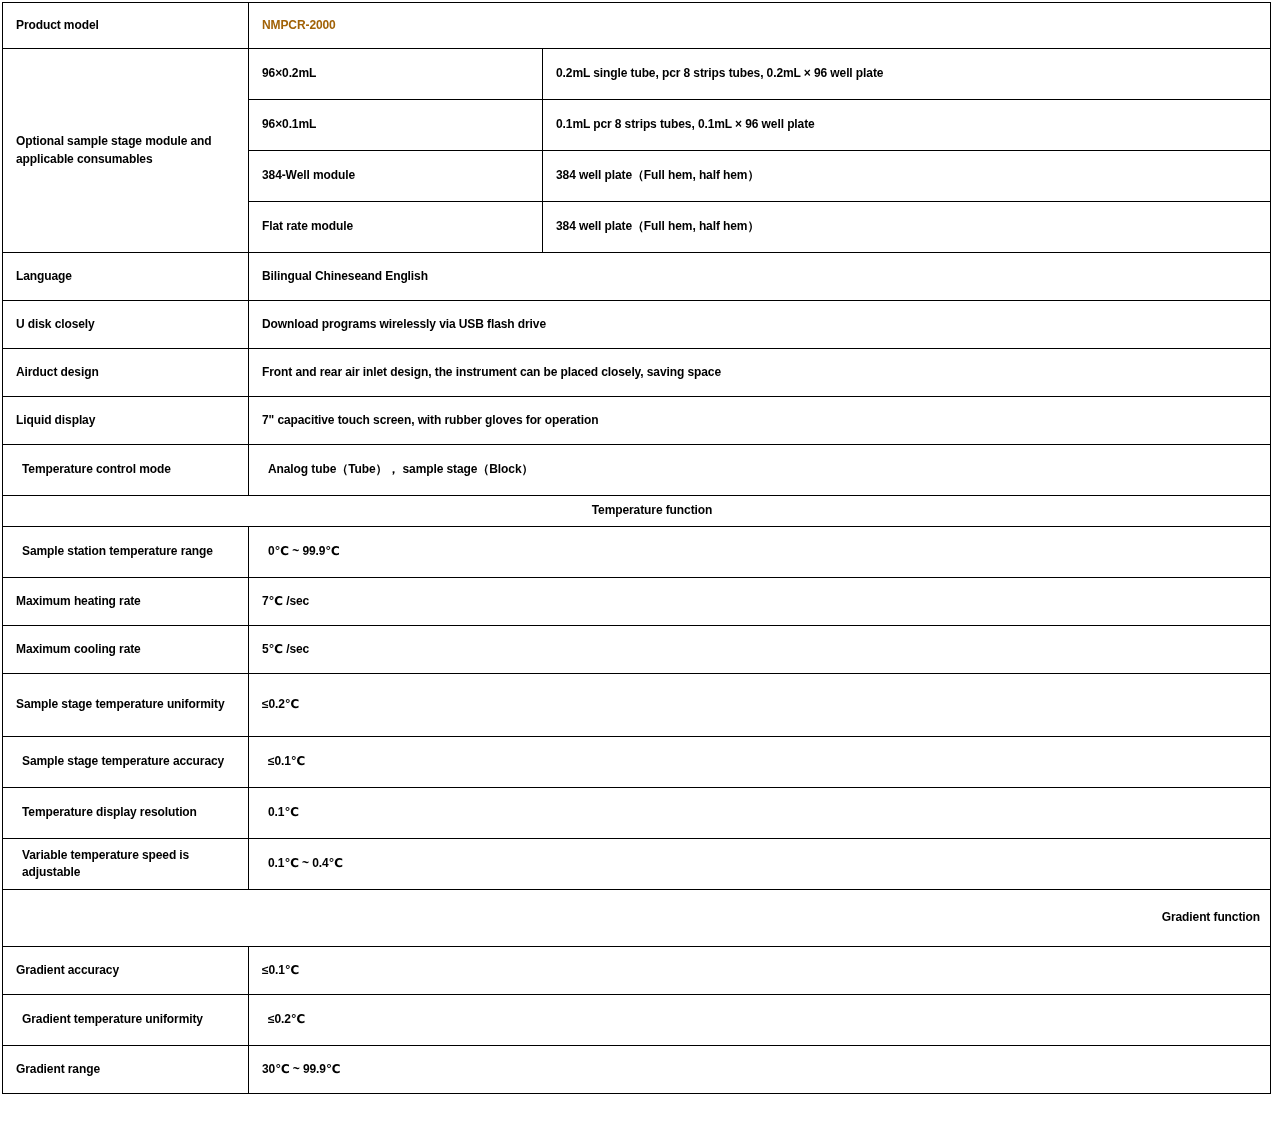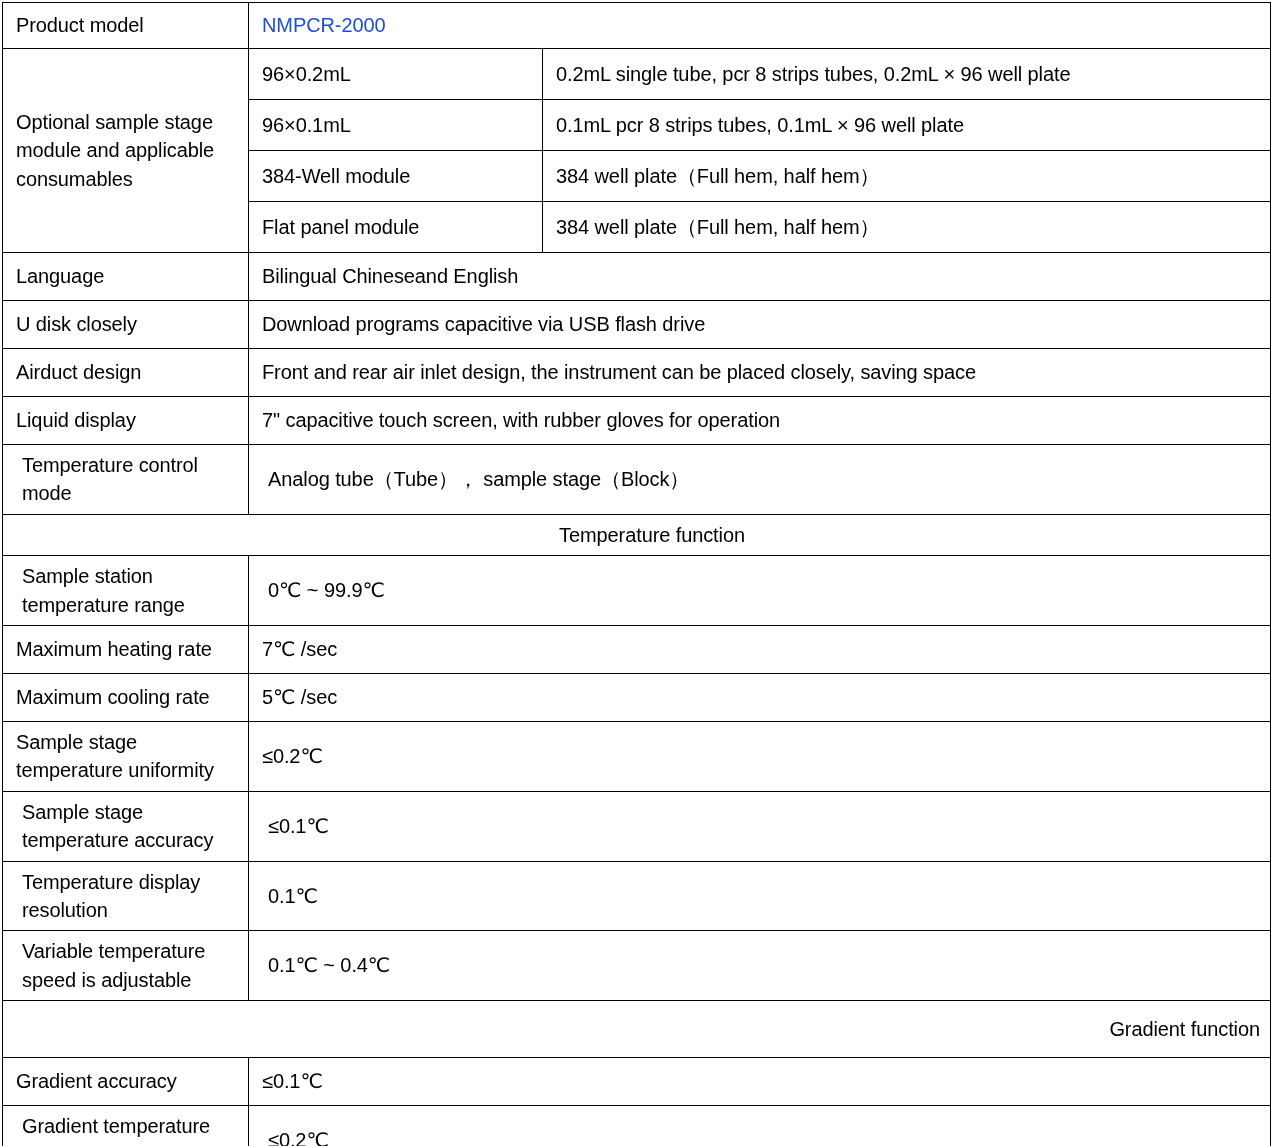--- a/index.html
+++ b/index.html
@@ -25,39 +25,39 @@
     border-collapse: collapse;
     table-layout: fixed;
     width: 1268px;
     margin-left: 2px;
     margin-top: 2px;
   }
   table.spec-table td {
     border: 1px solid #000000;
     padding: 6px 10px 6px 13px;
     vertical-align: middle;
-    font-size: 20px;
-    font-weight: normal;
+    font-size: 12px;
+    font-weight: bold;
     line-height: 1.42;
     letter-spacing: -0.1px;
     word-wrap: break-word;
   }
   
   col.c-label  { width: 246px; }
   col.c-mid    { width: 294px; }
   col.c-rest   { width: 728px; }
 
   td.label-cell {
     font-weight: bold;
   }
   td.value-cell {
     font-weight: bold;
   }
   td.model-value {
-    color: #1d4ed8;
+    color: #a16207;
     font-weight: bold;
     font-size: 17.5px;
   }
   td.section-head {
     text-align: center;
     font-weight: bold;
     font-size: 17.5px;
     padding-top: 5px;
     padding-bottom: 5px;
   }
@@ -106,32 +106,32 @@
       </tr>
       <tr class="r-module">
         <td class="module-name">96×0.1mL</td>
         <td class="value-cell">0.1mL pcr 8 strips tubes, 0.1mL × 96 well plate</td>
       </tr>
       <tr class="r-module">
         <td class="module-name">384-Well module</td>
         <td class="value-cell">384 well plate（Full hem, half hem）</td>
       </tr>
       <tr class="r-module">
-        <td class="module-name">Flat panel module</td>
+        <td class="module-name">Flat rate module</td>
         <td class="value-cell">384 well plate（Full hem, half hem）</td>
       </tr>
 
       <tr class="r-single">
         <td class="label-cell">Language</td>
         <td class="value-cell" colspan="2">Bilingual Chineseand English</td>
       </tr>
 
       <tr class="r-single">
         <td class="label-cell">U disk closely</td>
-        <td class="value-cell" colspan="2">Download programs capacitive via USB flash drive</td>
+        <td class="value-cell" colspan="2">Download programs wirelessly via USB flash drive</td>
       </tr>
 
       <tr class="r-single">
         <td class="label-cell">Airduct design</td>
         <td class="value-cell" colspan="2">Front and rear air inlet design, the instrument can be placed closely, saving space</td>
       </tr>
 
       <tr class="r-single">
         <td class="label-cell">Liquid display</td>
         <td class="value-cell" colspan="2">7" capacitive touch screen, with rubber gloves for operation</td>

